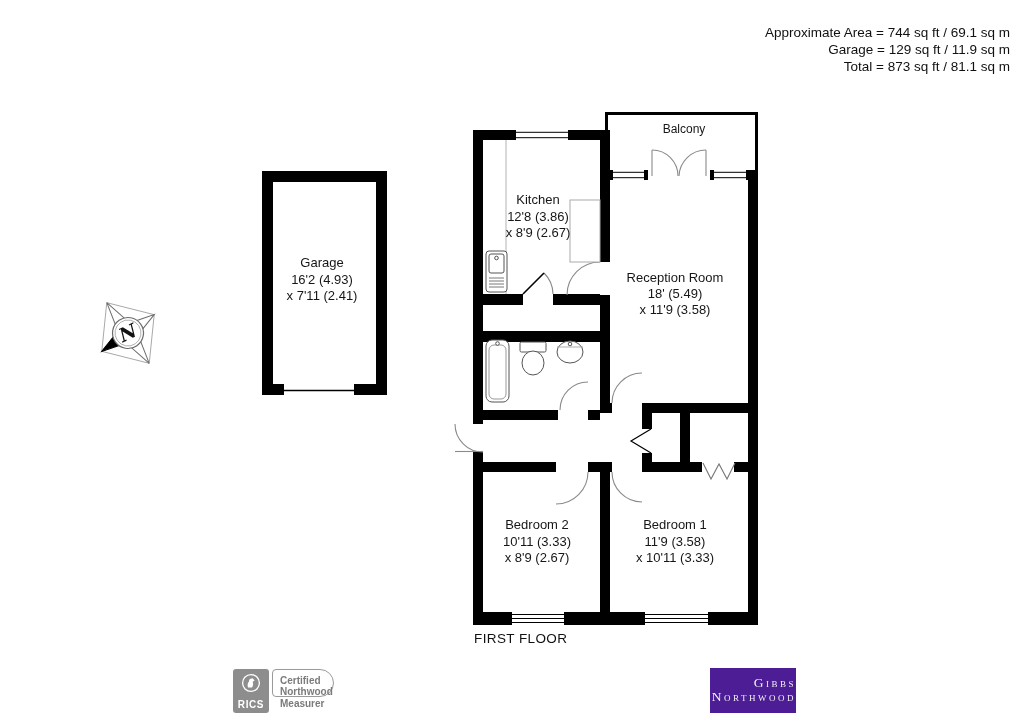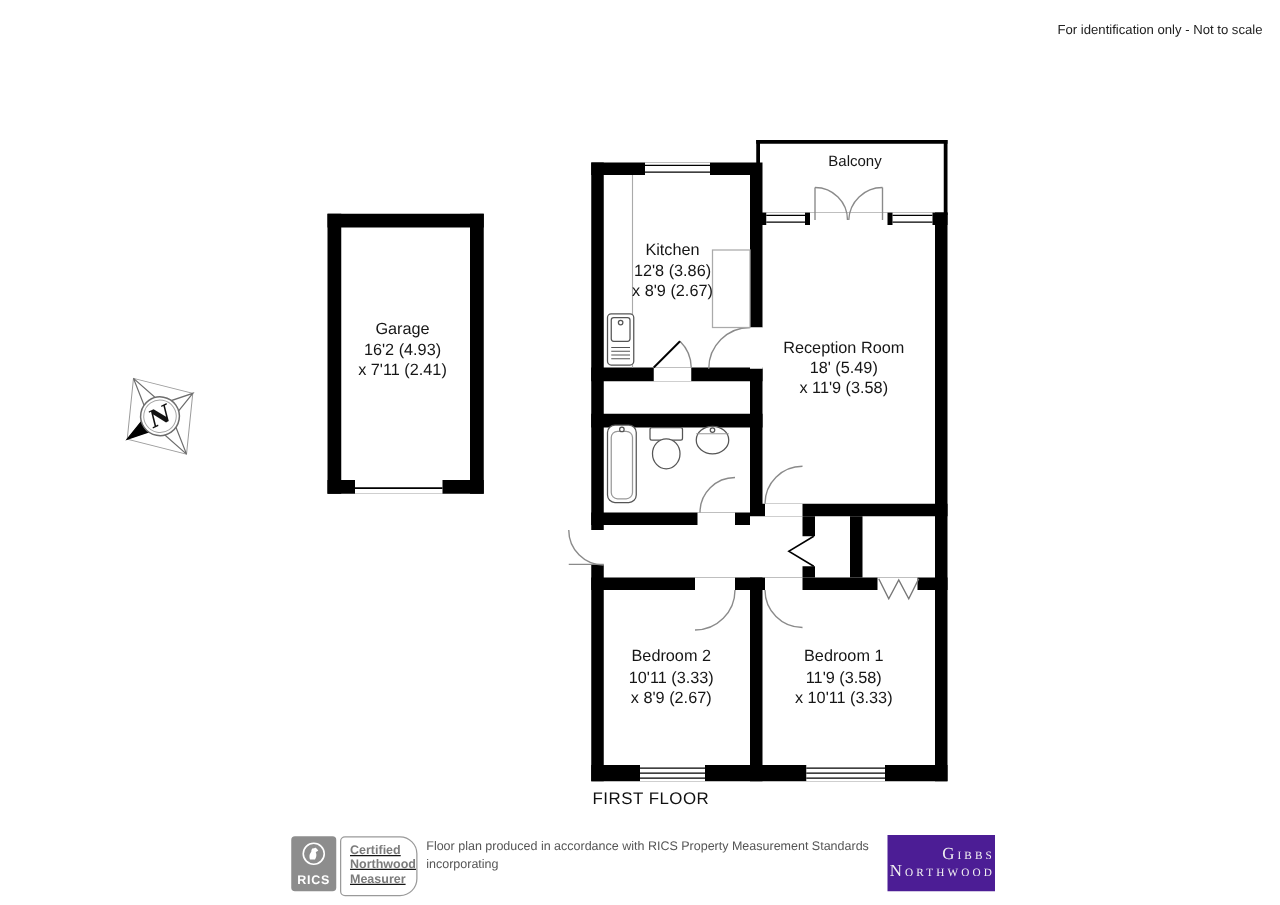--- a/index.html
+++ b/index.html
@@ -13,37 +13,41 @@
   
   .room-name{font-family:"Liberation Sans",sans-serif;font-size:13px;fill:#161616;}
   .room-dims{font-family:"Liberation Sans",sans-serif;font-size:13px;fill:#161616;}
   .balcony-name{font-family:"Liberation Sans",sans-serif;font-size:12px;fill:#161616;}
   .floor-label{font-family:"Liberation Sans",sans-serif;font-size:13.5px;fill:#111;letter-spacing:0.4px;}
   .compass-letter{font-family:"DejaVu Serif",serif;font-size:19px;font-style:italic;font-weight:bold;fill:#111;}
   
   .rics-box{position:absolute;left:233px;top:669px;width:36px;height:44px;background:#8d8d8d;
             border-radius:3px;text-align:center;}
   .rics-brand{position:absolute;left:0;right:0;bottom:3px;color:#fff;font-size:10px;font-weight:bold;letter-spacing:0.6px;}
-  .cert-box{position:absolute;left:272px;top:669px;width:62px;height:48px;border:1.5px solid #9a9a9a;
-            border-radius:4px 14px 14px 4px;box-sizing:border-box;background:#fff;text-decoration:underline;}
+  .cert-box{position:absolute;left:272px;top:669px;width:62px;height:28px;border:1.5px solid #9a9a9a;
+            border-radius:4px 14px 14px 4px;box-sizing:border-box;background:#fff;}
   .cert-box div{font-size:10px;font-weight:bold;color:#7b7b7b;line-height:11.5px;padding-left:7px;}
   .cert-box div:first-child{padding-top:4.5px;}
   .disclaimer{position:absolute;left:341px;top:671px;width:362px;font-size:10px;line-height:13.5px;color:#555;}
   .gg-box{position:absolute;left:710px;top:668px;width:86px;height:45px;background:#4c1d95;
           text-align:right;box-sizing:border-box;padding-top:8px;}
   .gg-box div{color:#f2f2f2;font-family:"Liberation Serif",serif;font-variant:small-caps;
               font-size:13.5px;line-height:14px;letter-spacing:2.5px;}
 </style>
 </head>
 <body>
 
 <div class="page">
 
   <div class="header">
-    <div class="scale-note">For identification only - Not to scale</div>
+    <div class="area-lines">
+      <div>Approximate Area = 744 sq ft / 69.1 sq m</div>
+      <div>Garage = 129 sq ft / 11.9 sq m</div>
+      <div>Total = 873 sq ft / 81.1 sq m</div>
+    </div>
   </div>
 
   <svg width="1024" height="724" viewBox="0 0 1024 724" style="position:absolute;left:0;top:0;">
 
     <g>
       <rect x="262" y="171" width="125" height="11" fill="#000"></rect>
       <rect x="262" y="171" width="11" height="224" fill="#000"></rect>
       <rect x="376" y="171" width="11" height="224" fill="#000"></rect>
       <rect x="262" y="384" width="125" height="11" fill="#000"></rect>
 
@@ -227,21 +231,20 @@
     <div class="rics-brand">RICS</div>
   </div>
 
   <div class="cert-box">
     <div>Certified</div>
     <div>Northwood</div>
     <div>Measurer</div>
   </div>
 
   <div class="disclaimer">
-    <div>Floor plan produced in accordance with RICS Property Measurement Standards incorporating</div>
 
   </div>
 
   <div class="gg-box">
     <div>Gibbs</div>
     <div>Northwood</div>
   </div>
 
 </div>
 

